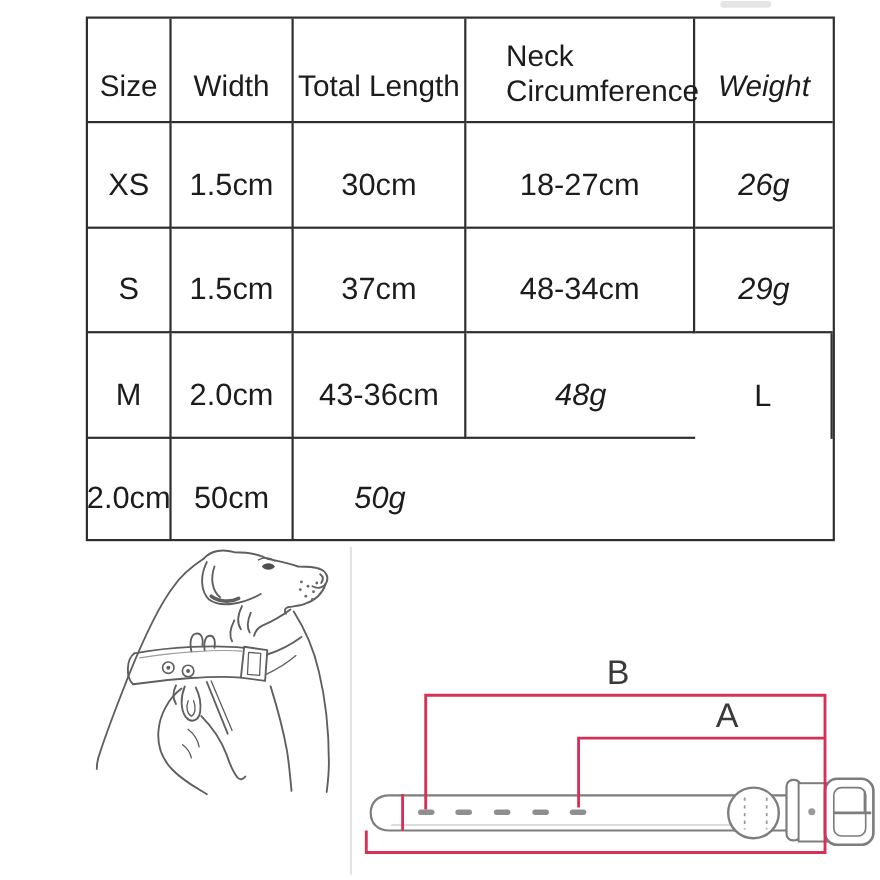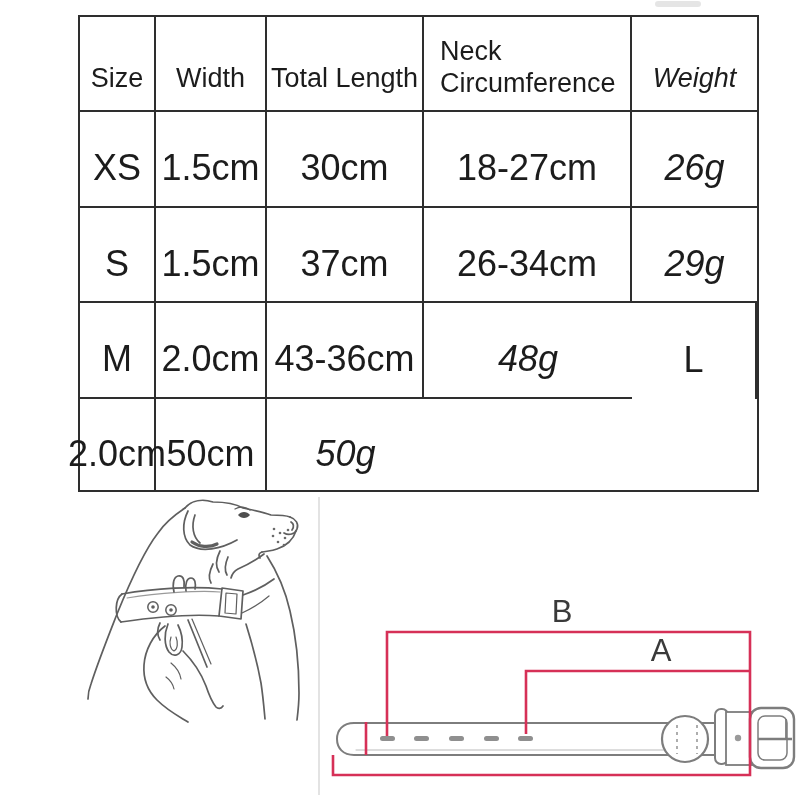--- a/index.html
+++ b/index.html
@@ -6,25 +6,25 @@
   #stage{position:relative;width:800px;height:800px;background:#ffffff;overflow:hidden;
          font-family:"Liberation Sans",sans-serif;color:#1c1c1c;}
   
   .size-table{position:absolute;left:78px;top:15px;
     display:grid;
     grid-template-columns:76px 111px 157px 208px 125px;
     grid-template-rows:95px 96px 95px 96px 91px;
     border:2px solid #2e2e2e;box-sizing:content-box;background:#fff;}
   .cell{border-right:2px solid #2e2e2e;border-bottom:2px solid #2e2e2e;
     display:flex;align-items:center;justify-content:center;
-    box-sizing:border-box;font-size:36px;line-height:1.15;
+    box-sizing:border-box;font-size:28px;line-height:1.15;
     padding-top:18px;white-space:nowrap;}
   .cell.head{font-size:27px;padding-top:31px;}
   .cell.neck-head{justify-content:flex-start;text-align:left;
-    padding-left:16px;padding-right:2px;padding-top:8px;white-space:normal;}
+    padding-left:36px;padding-right:2px;padding-top:8px;white-space:normal;}
   .cell.c5{border-right:none;font-style:italic;}
   .cell.r5{border-bottom:none;}
   
   .dog-art{position:absolute;left:70px;top:493px;}
   .collar-art{position:absolute;left:330px;top:558px;}
   .seam{position:absolute;left:318px;top:497px;width:2px;height:298px;background:#e3e3e3;}
   .top-artifact{position:absolute;left:655px;top:1px;width:46px;height:6px;
     background:#dcdcdc;border-radius:3px;opacity:.75;}
   svg text{font-family:"Liberation Sans",sans-serif;}
 </style>
@@ -45,21 +45,21 @@
 
     <div class="cell">XS</div>
     <div class="cell">1.5cm</div>
     <div class="cell">30cm</div>
     <div class="cell">18-27cm</div>
     <div class="cell c5">26g</div>
 
     <div class="cell">S</div>
     <div class="cell">1.5cm</div>
     <div class="cell">37cm</div>
-    <div class="cell">26-34cm</div>
+    <div class="cell">48-34cm</div>
     <div class="cell c5">29g</div>
 
     <div class="cell">M</div>
     <div class="cell">2.0cm</div>
     <div class="cell">43-36cm</div>
     <div class="cell c5">48g</div>
 
     <div class="cell r5">L</div>
     <div class="cell r5">2.0cm</div>
     <div class="cell r5">50cm</div>

